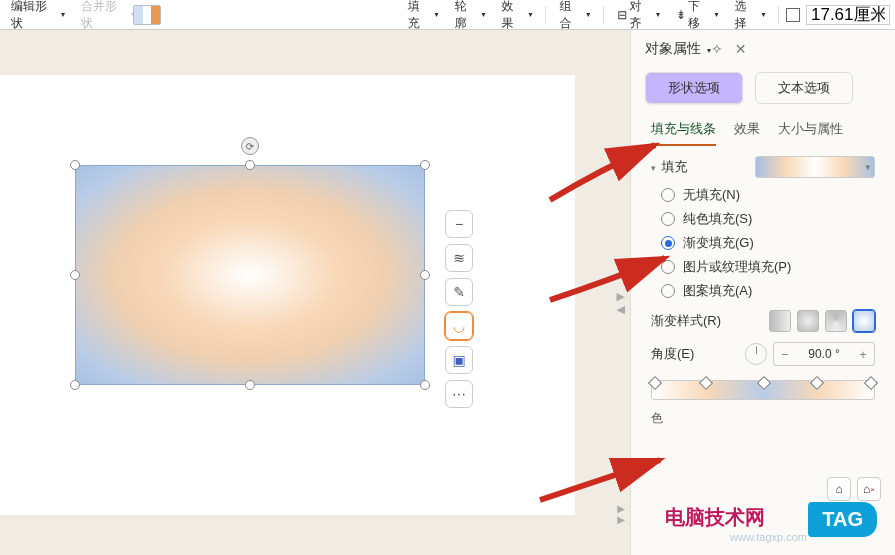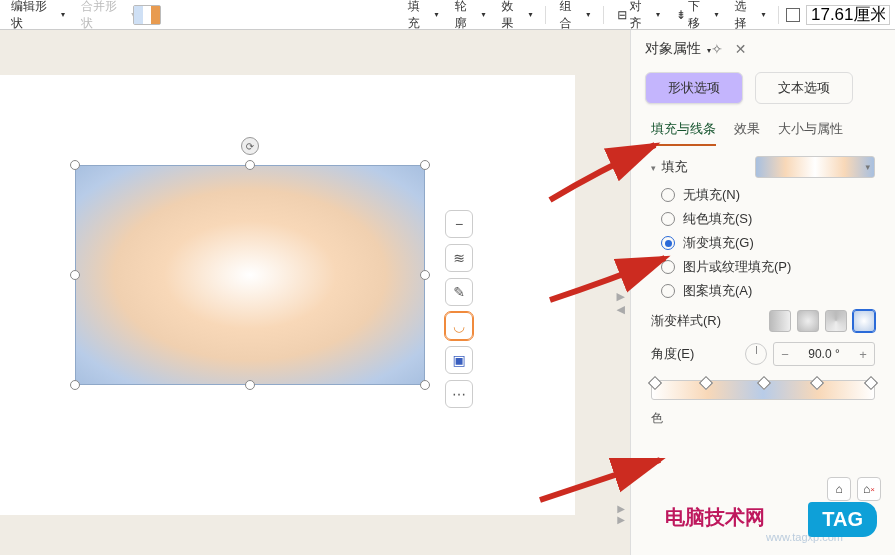--- a/index.html
+++ b/index.html
@@ -74,21 +74,21 @@
   .grad-bar { margin: 14px 20px 0; position: relative; height: 20px; border: 1px solid #ccc; border-radius: 3px; background: linear-gradient(90deg, #fff 0%, #f8d8b8 25%, #b8cce8 50%, #f8d8b8 75%, #fff 100%); }
   .gstop { position: absolute; top: -3px; width: 10px; height: 10px; background: #fff; border: 1px solid #777; transform: rotate(45deg); }
   .grad-icons { position:absolute; right: 14px; bottom: 54px; display:flex; gap:6px;}
   .gi { width:24px; height:24px; border:1px solid #ccc; border-radius:4px; background:#fff; display:flex; align-items:center; justify-content:center; font-size:12px; cursor:pointer;}
 
   .color-row-label{padding:10px 20px 0; font-size:12px; color:#555;}
 
   
   .wm1{position:absolute; right:18px; bottom:18px; background:#0ea0d8; color:#fff; font-weight:bold; padding:6px 14px; border-radius:4px 14px 14px 4px; font-size:20px;}
   .wm2{position:absolute; left:665px; bottom:24px; color:#be185d; font-weight:bold; font-size:20px; text-shadow:0 0 2px #fff;font-family:Liberation Serif, serif;}
-  .wm3{position:absolute; left:730px; bottom:12px; color:#bcd; font-size:11px;margin-left:36px;}
+  .wm3{position:absolute; left:730px; bottom:12px; color:#bcd; font-size:11px;}
 
   svg.arrow-svg{position:absolute; pointer-events:none;}
 
   .expand-chev{position:absolute; right:0px; top:260px; color:#aaa; font-size:11px; cursor:pointer;}
   .expand-chev2{position:absolute; right:0px; bottom:30px; color:#aaa; font-size:10px;}
   .mini-thumb{position:absolute; left:133px; top:5px; width:28px; height:20px; border:1px solid #bbb; border-radius:2px; background:#fff; display:flex;}
   .mini-thumb span{flex:1;}
 </style>
 </head>
 <body>

